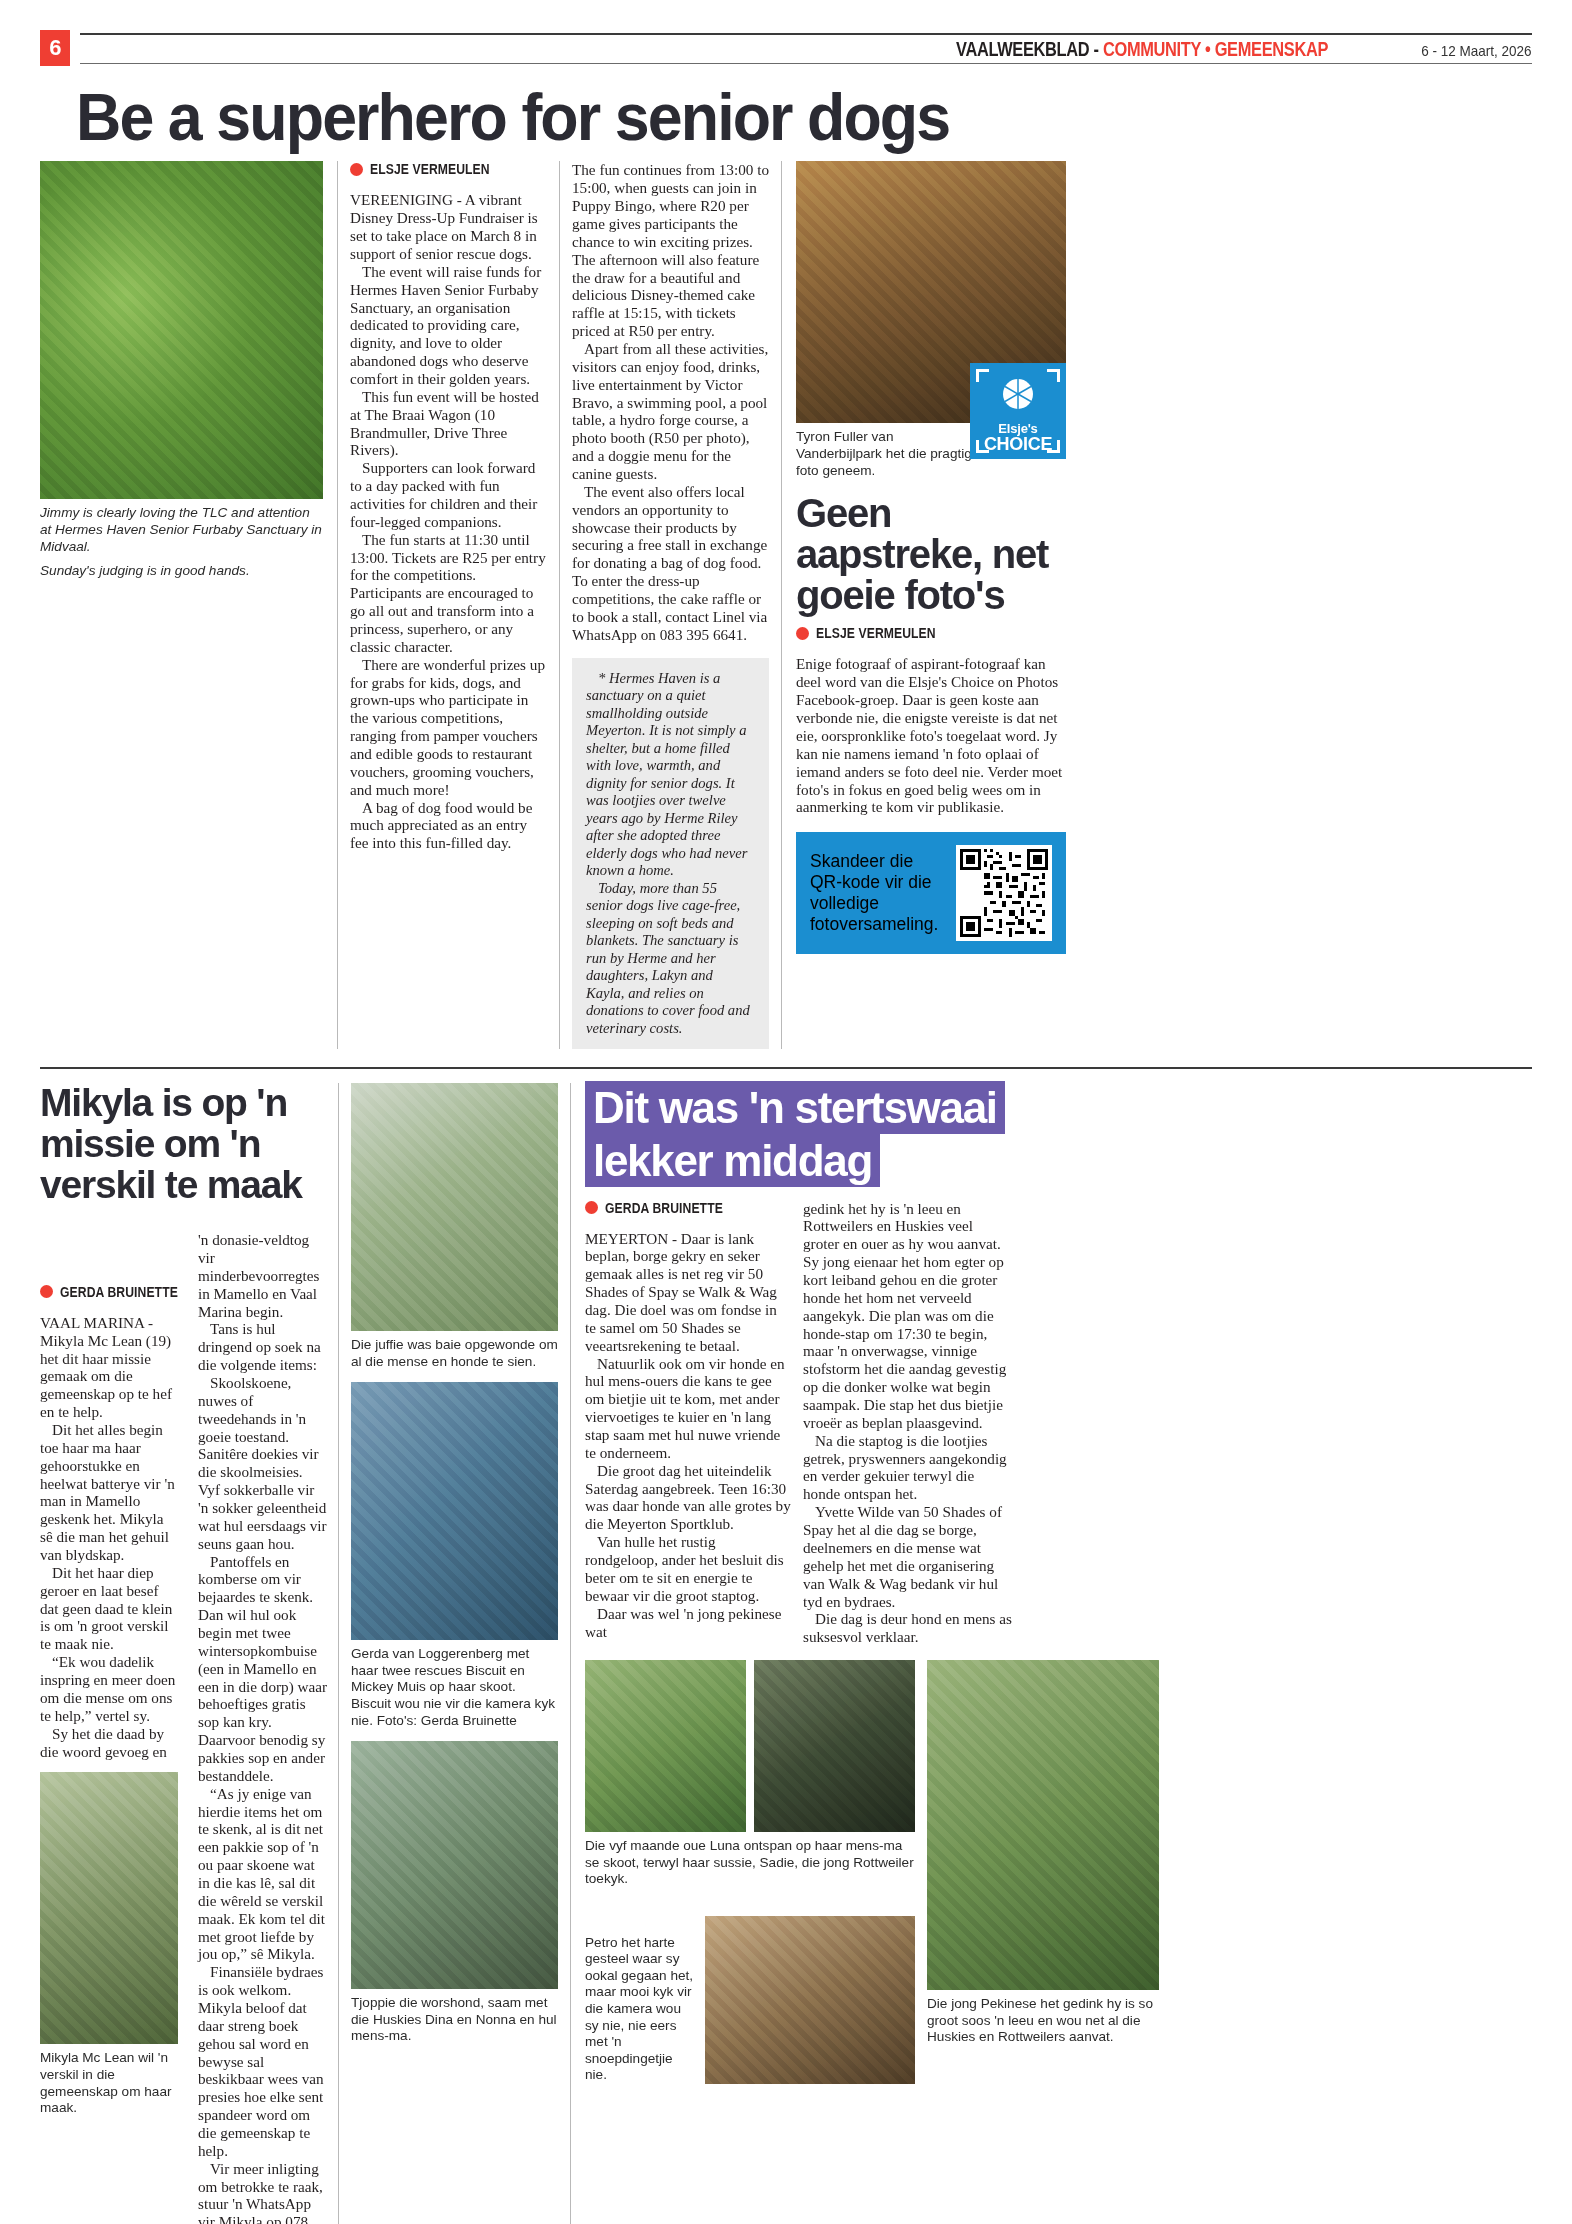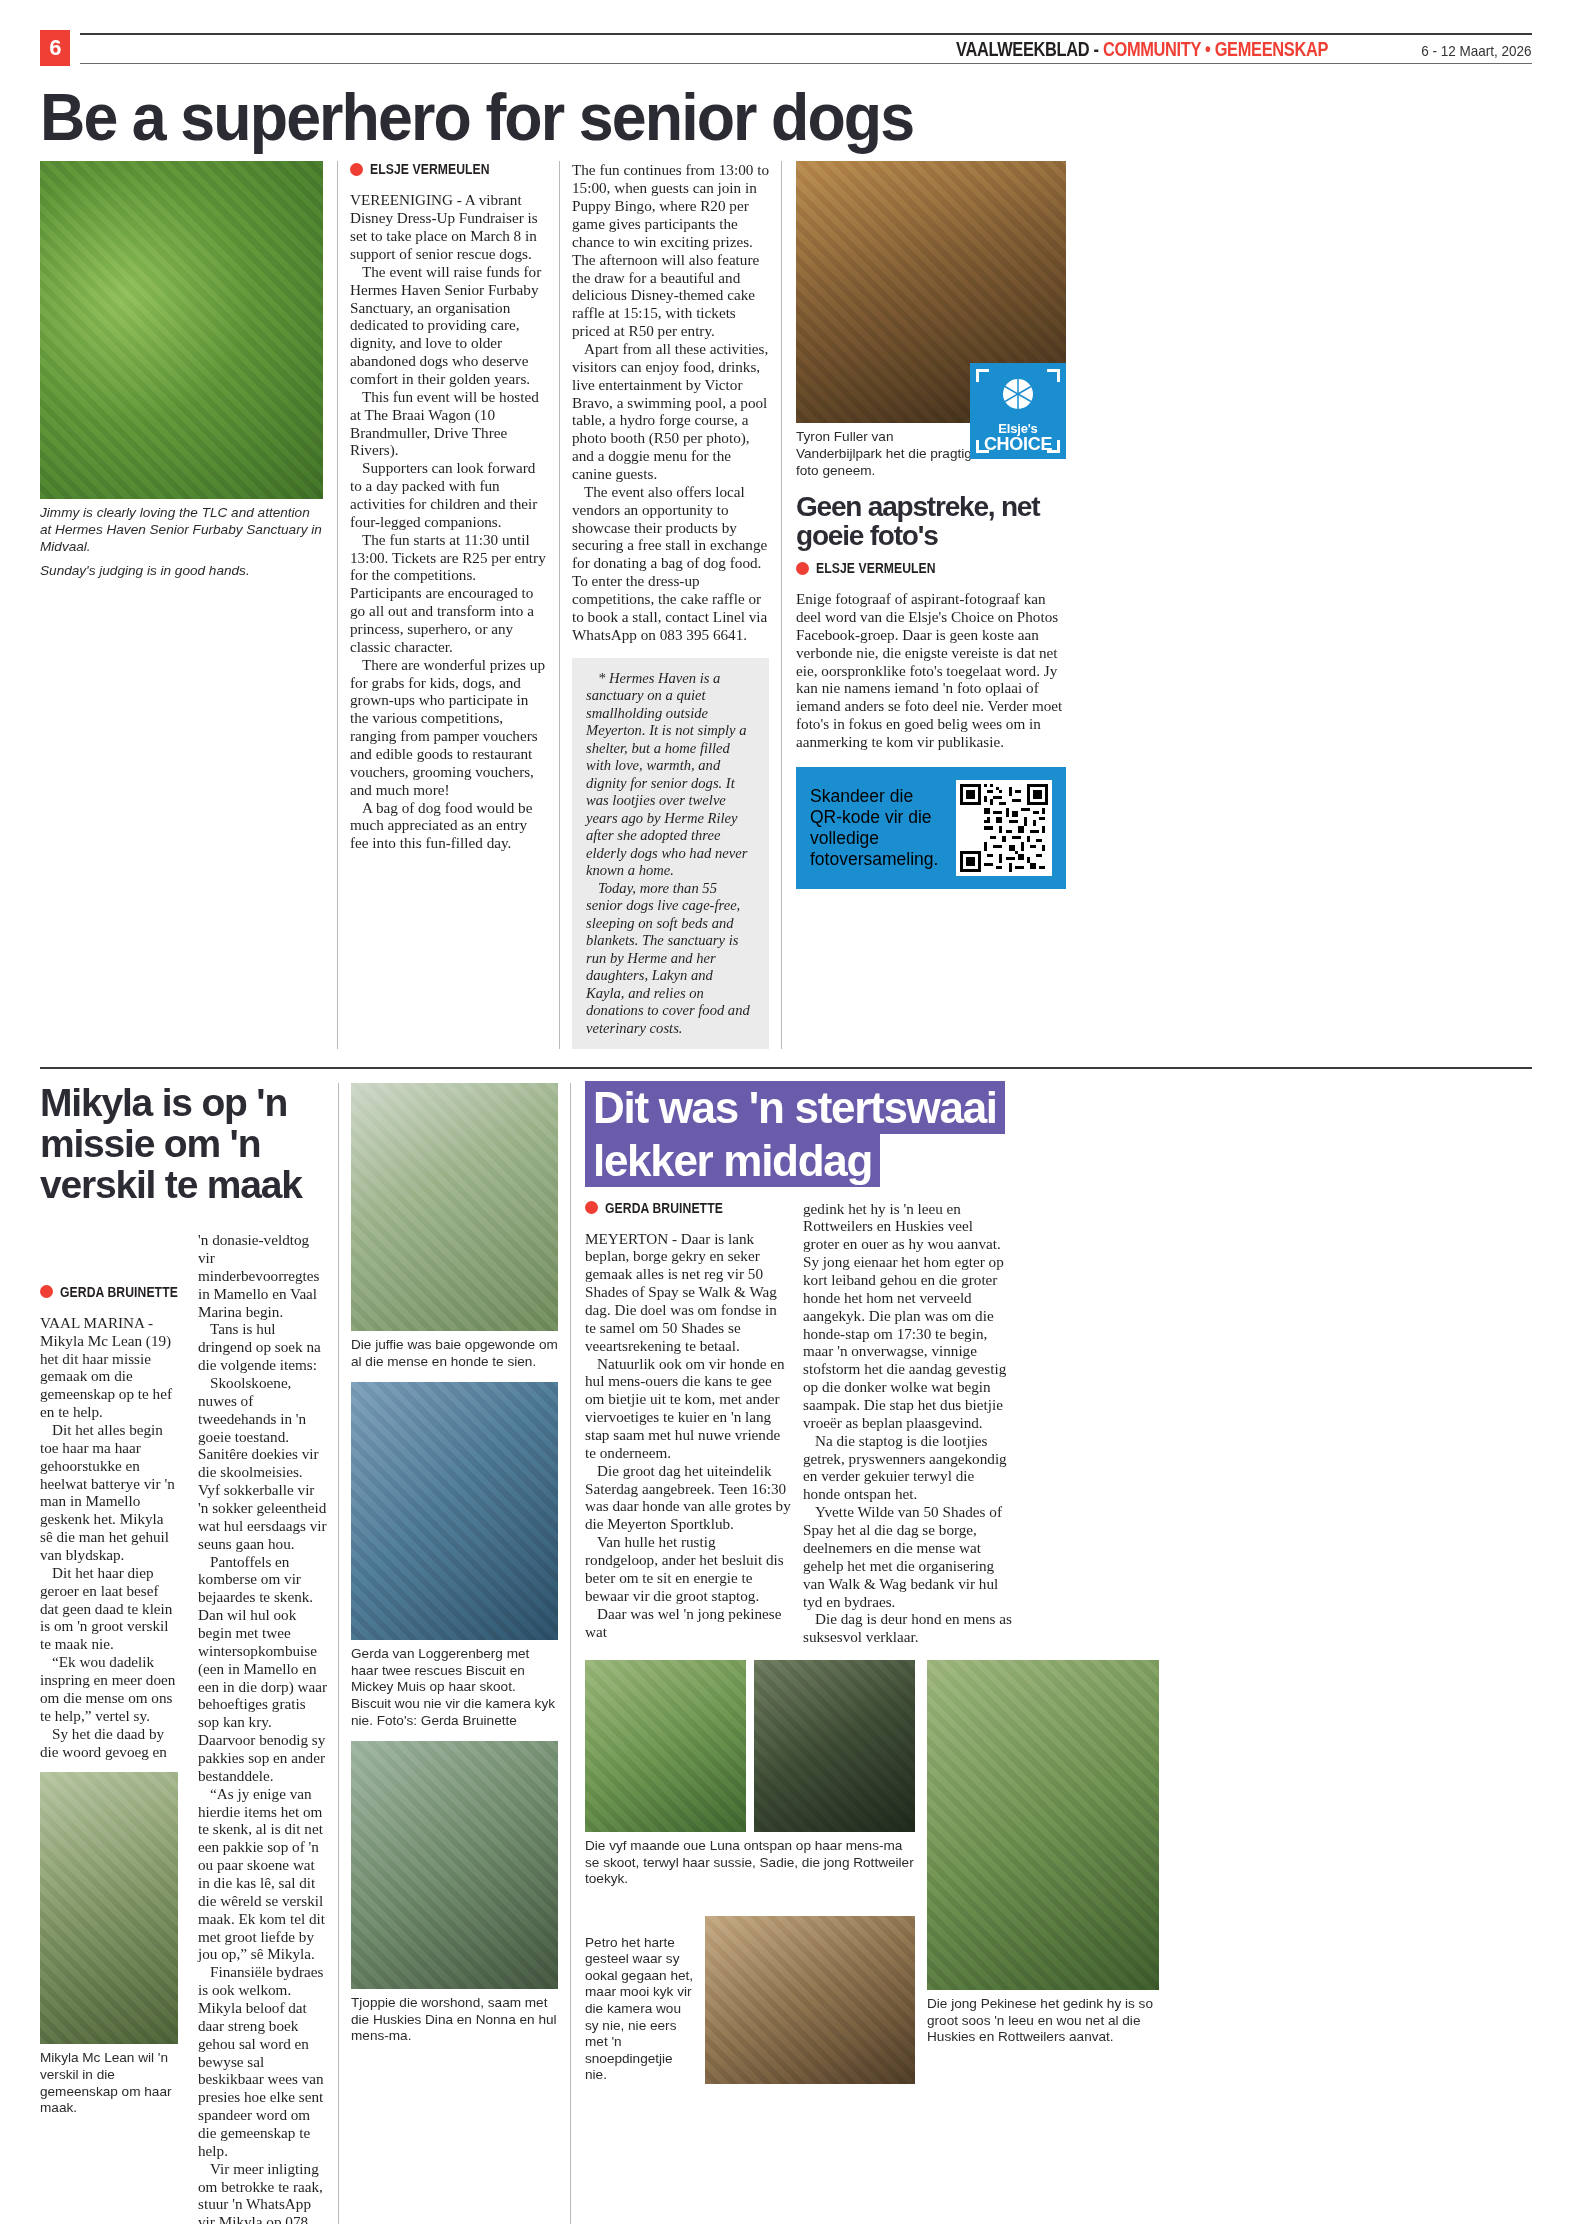--- a/index.html
+++ b/index.html
@@ -103,21 +103,21 @@
   }
   .bracket { position: absolute; width: 13px; height: 13px; border: 3px solid #fff; }
   .bk-tl { top: 6px; left: 6px; border-right: none; border-bottom: none; }
   .bk-tr { top: 6px; right: 6px; border-left: none; border-bottom: none; }
   .bk-bl { bottom: 6px; left: 6px; border-right: none; border-top: none; }
   .bk-br { bottom: 6px; right: 6px; border-left: none; border-top: none; }
 
   
   .sec-headline {
     font-family: "Liberation Sans", sans-serif;
-    font-weight: bold; font-size: 28px; line-height: 1.02;
+    font-weight: bold; font-size: 40px; line-height: 1.02;
     letter-spacing: -1.2px; color: #2b2b33; margin: 14px 0 10px 0;
   }
 
   
   .qr-box {
     background: #1b8ed0; color: #000000; display: flex; align-items: center;
     padding: 13px 14px; gap: 12px; margin-top: 16px;
   }
   .qr-text {
     font-family: "Liberation Sans", sans-serif; font-size: 17.5px; line-height: 1.2;
@@ -191,21 +191,21 @@
       <div class="mast-line-top"></div>
       <div class="mast-row">
         <div class="mast-title"><span>VAALWEEKBLAD - </span><span class="red">COMMUNITY</span><span class="red"> • </span><span class="red">GEMEENSKAP</span></div>
         <div class="mast-date">6 - 12 Maart, 2026</div>
       </div>
       <div class="mast-line-bottom"></div>
     </div>
   </div>
 
   <div style="display:flex; align-items:flex-start;">
-    <div style="width:1070px;">
+    <div style="width:1070px;margin-left:36px;">
       <div class="main-headline">Be a superhero for senior dogs</div>
     </div>
   </div>
 
   <div class="top-story" style="margin-top:2px;">
 
     <div class="col" style="width:297px; padding-right:14px;font-style:italic;">
       <div class="photo ph ph-grass" style="height:338px;"></div>
       <div class="caption">Jimmy is clearly loving the TLC and attention at Hermes Haven Senior Furbaby Sanctuary in Midvaal.</div>
 

